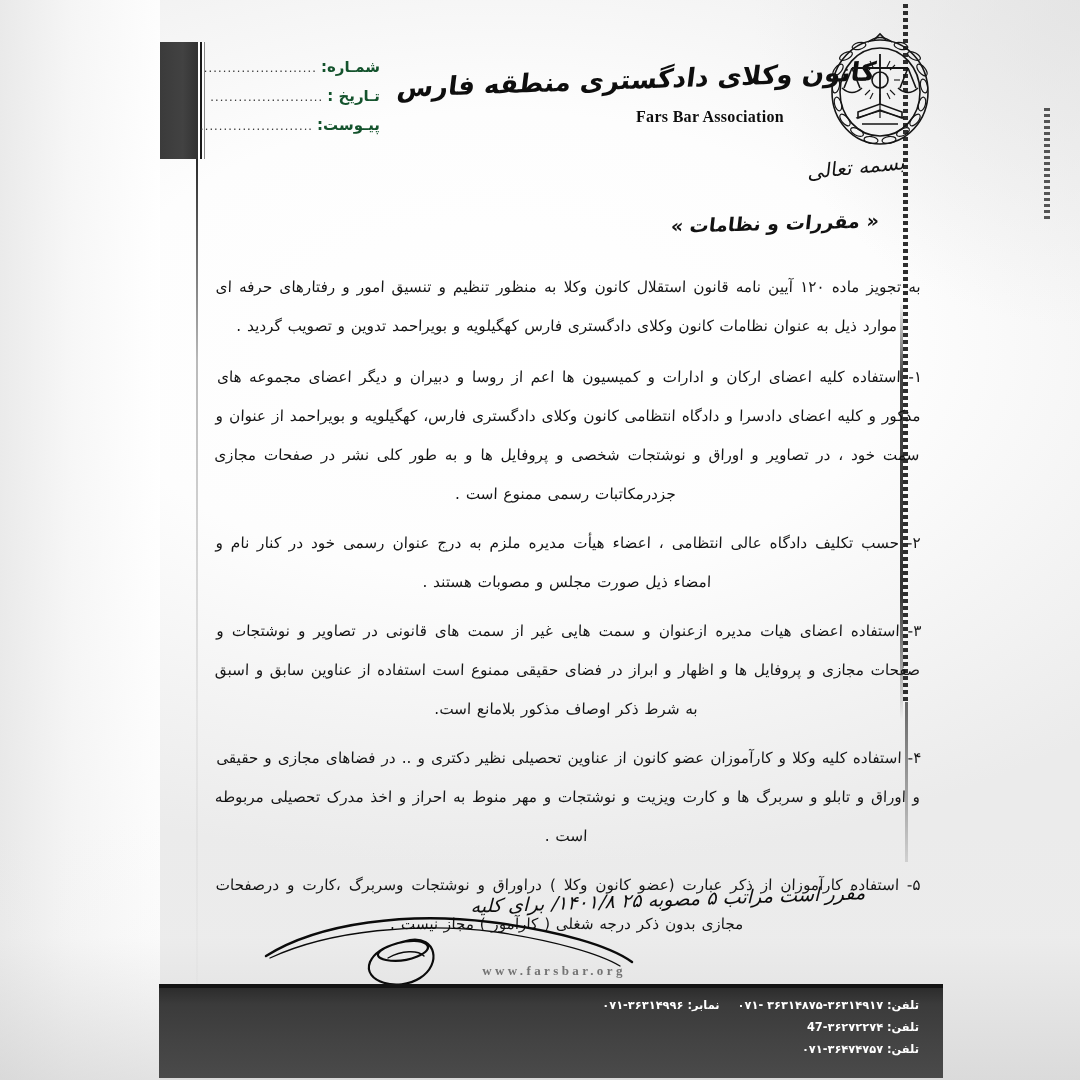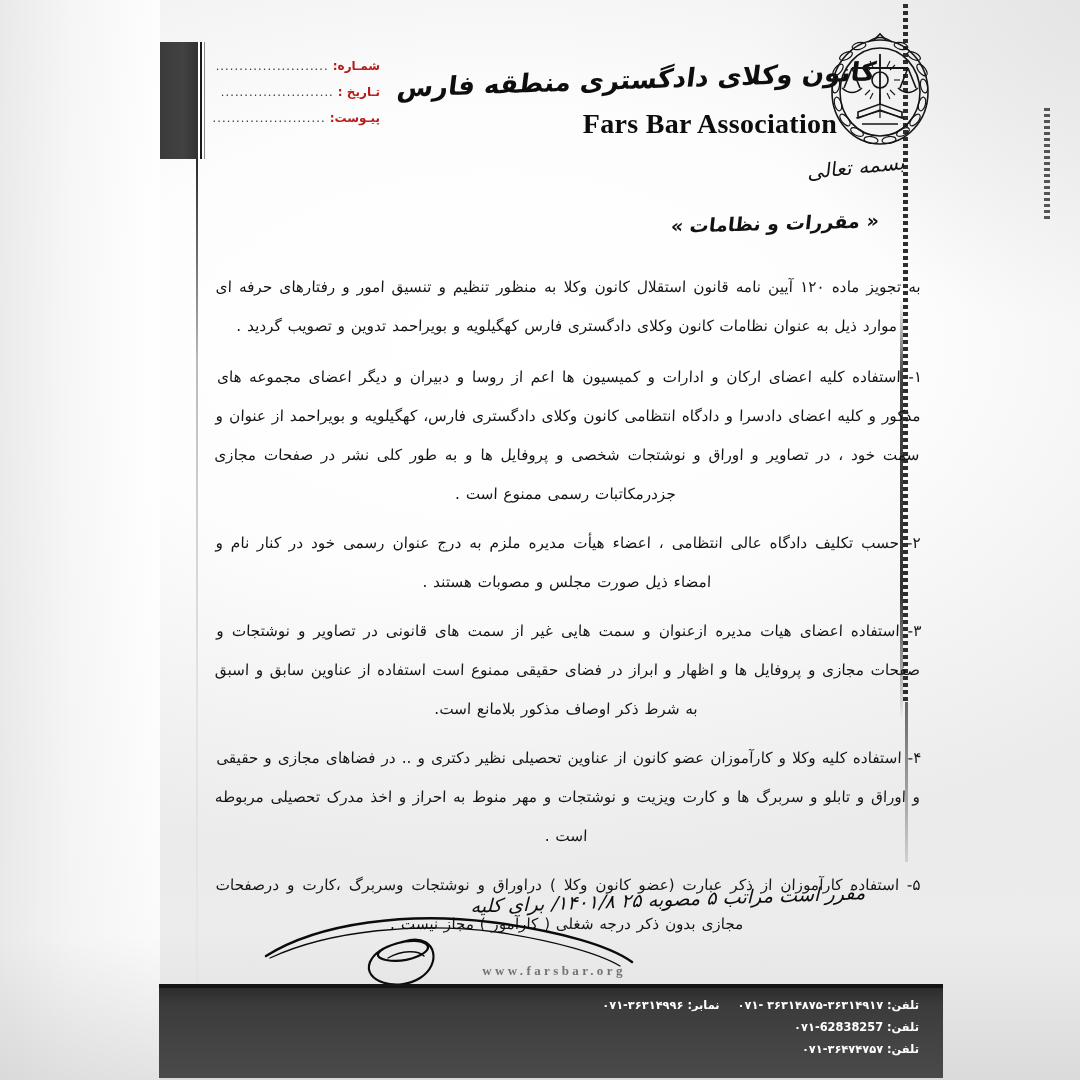--- a/index.html
+++ b/index.html
@@ -119,23 +119,23 @@
   }
   .field-row {
     display: flex;
     align-items: baseline;
     justify-content: flex-start;
     margin-bottom: 11px;
     white-space: nowrap;
   }
   .field-label {
     font-family: "DejaVu Sans", sans-serif;
-    font-size: 12px;
-    font-weight: 700;
-    color: #b91c1c;
+    font-size: 15px;
+    font-weight: 700;
+    color: #14532d;
     letter-spacing: .5px;
     margin-left: 4px;
   }
   .field-dots {
     font-family: "Liberation Sans", sans-serif;
     font-size: 13px;
     color: #3a3a3a;
     letter-spacing: 1.1px;
     direction: ltr;
   }
@@ -152,21 +152,21 @@
     font-size: 26px;
     font-weight: 700;
     color: #0e0e0e;
     transform: skewX(-9deg) rotate(-2deg);
     letter-spacing: -.5px;
     white-space: nowrap;
   }
   .org-name-en {
     margin-top: 16px;
     font-family: "Liberation Serif", serif;
-    font-size: 28px;
+    font-size: 16px;
     font-weight: 700;
     color: #0d0d0d;
     direction: ltr;
     letter-spacing: .3px;
   }
 
   
   .emblem {
     position: absolute;
     right: 144px; top: 30px;
@@ -416,20 +416,20 @@
   </div>
 
   <div class="website">www.farsbar.org</div>
 
   <div class="footer">
     <div class="footer-row r1">
       <span class="tel">تلفن: ۳۶۳۱۴۹۱۷-۳۶۳۱۴۸۷۵ -۰۷۱</span>
       <span class="tel">نمابر: ۳۶۳۱۴۹۹۶-۰۷۱</span>
     </div>
     <div class="footer-row">
-      <span class="tel">تلفن: 62838257-۰۷۱</span>
+      <span class="tel">تلفن: ۳۶۲۷۲۲۷۴-47</span>
     </div>
     <div class="footer-row">
       <span class="tel">تلفن: ۳۶۴۷۴۷۵۷-۰۷۱</span>
     </div>
   </div>
 
 </div>
 
 </body></html>

